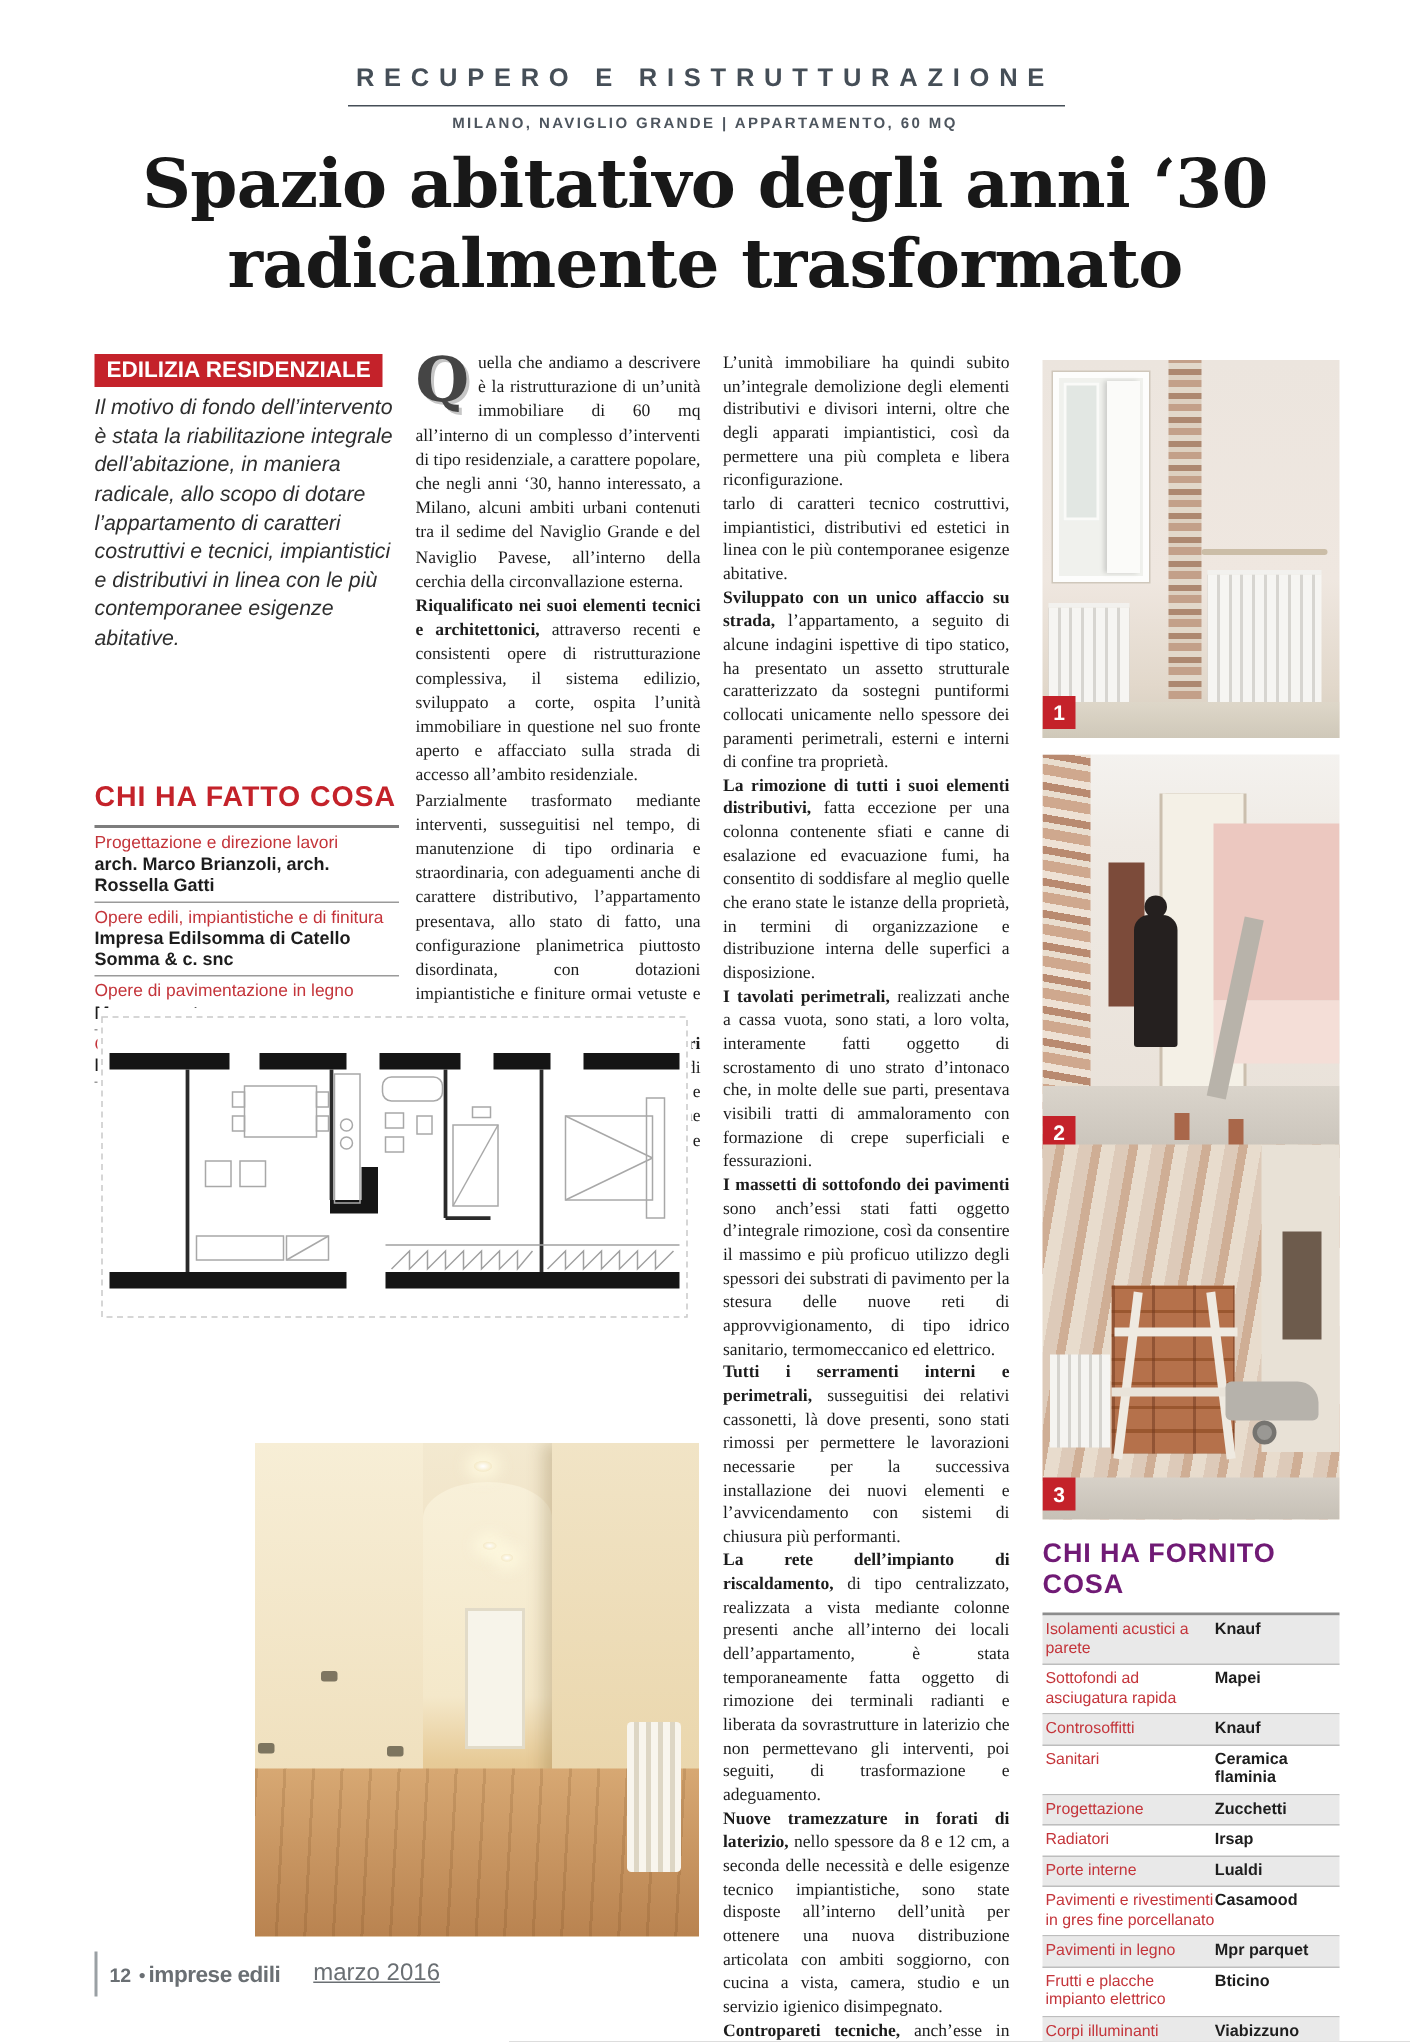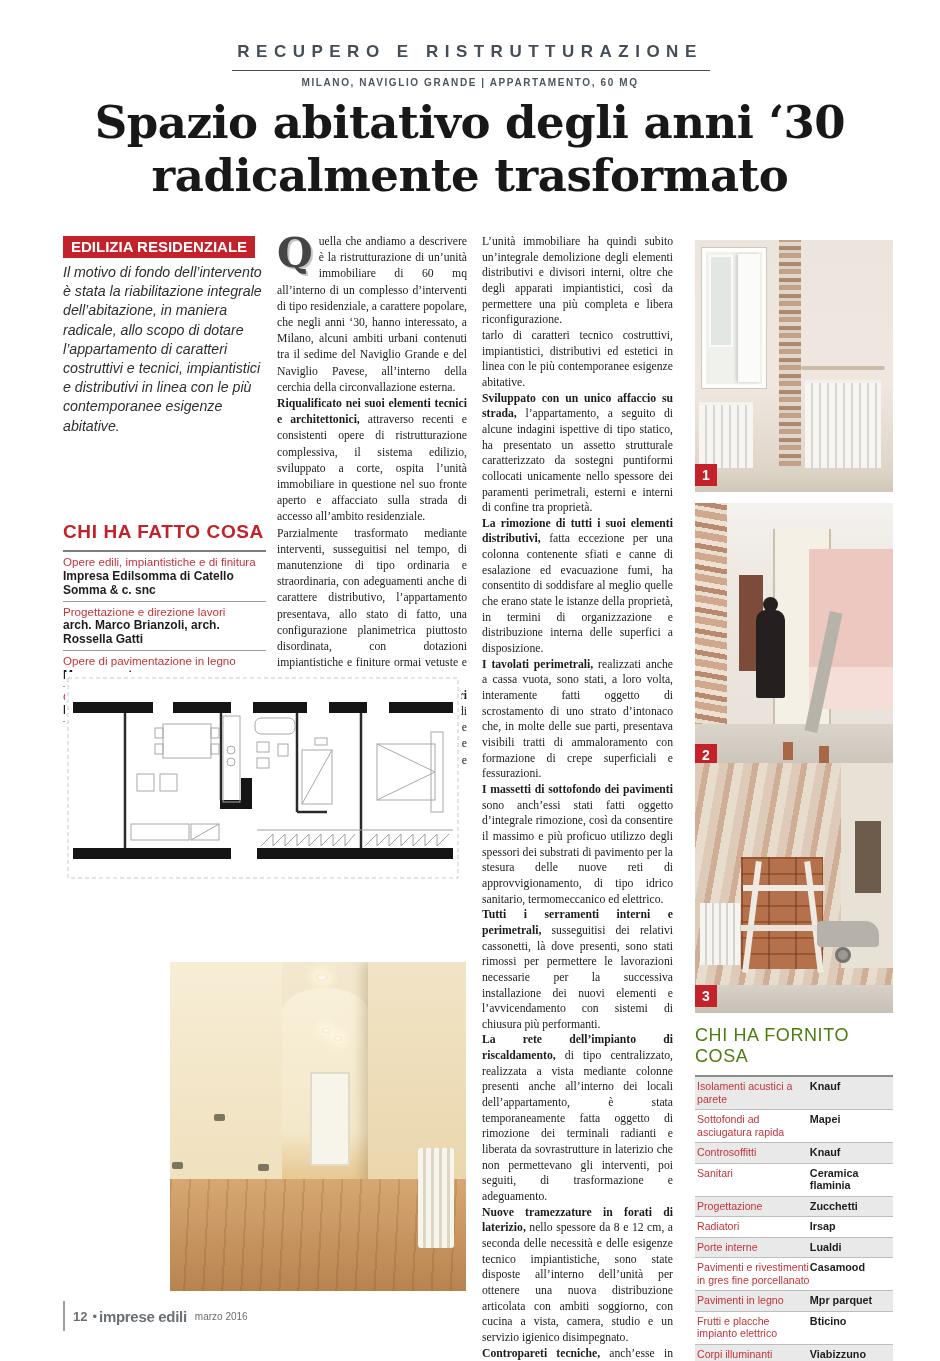--- a/index.html
+++ b/index.html
@@ -118,34 +118,34 @@
   .p3-leg1 { left:54px; top:98px; width:6px; height:112px; background:#efeae1; transform:rotate(7deg); }
   .p3-leg2 { left:116px; top:98px; width:6px; height:112px; background:#efeae1; transform:rotate(-7deg); }
   .p3-bar1 { left:48px; top:122px; width:82px; height:6px; background:#efeae1; }
   .p3-bar2 { left:46px; top:162px; width:86px; height:6px; background:#e9e3d9; }
   .p3-barrow { left:122px; top:158px; width:62px; height:26px; background:#b6b2ab; border-radius:4px 14px 4px 4px; }
   .p3-wheel  { left:140px; top:184px; width:16px; height:16px; border-radius:50%; border:3px solid #767470; background:#9a9894; }
   .p3-floor  { left:0; bottom:0; width:100%; height:28px; background:linear-gradient(180deg,#d7d1c8,#c6c0b6); }
 
   
   .sup-block { top:1025px; left:695px; width:198px; }
-  .sup-heading { color:#4d7c0f; font-weight:normal; font-size:18px; letter-spacing:0.6px; }
+  .sup-heading { color:#701a75; font-weight:bold; font-size:18px; letter-spacing:0.6px; }
   .sup-list { margin-top:8px; border-top:2px solid #8c8c8c; }
   .sup-row { display:flex; border-bottom:1px solid #bdbdbd; padding:3px 0 4px; }
   .sup-row:nth-of-type(odd) { background:#e9e9e9; }
   .sup-label { flex:0 0 58%; color:#c4343a; font-size:10.6px; line-height:12.5px; padding-left:2px; }
   .sup-value { flex:1; color:#1d1d1d; font-weight:bold; font-size:10.8px; line-height:12.5px; }
 
   
   .footer { top:1301px; left:63px; display:flex; align-items:center; color:#6a6f73; }
   .footer-bar { width:2px; height:30px; background:#9aa0a4; margin-right:8px; }
   .f-num { font-weight:bold; font-size:13px; }
   .f-bullet { font-size:13px; margin:0 2px 0 5px; }
   .f-mag { font-weight:bold; font-size:15px; letter-spacing:-0.3px; }
-  .f-issue { font-size:10px; margin-left:8px; }
+  .f-issue { font-size:16px; margin-left:22px;text-decoration:underline; }
 </style>
 </head>
 <body>
 
 <div class="page">
 
   <div class="abs kicker">RECUPERO E RISTRUTTURAZIONE</div>
   <div class="abs kicker-line"></div>
   <div class="abs location">MILANO, NAVIGLIO GRANDE | APPARTAMENTO, 60 MQ</div>
   <h1 class="abs headline">
@@ -154,27 +154,27 @@
   </h1>
 
   <div class="abs badge-edilizia">EDILIZIA RESIDENZIALE</div>
   <div class="abs intro">Il motivo di fondo dell’intervento è stata la riabilitazione integrale dell’abitazione, in maniera radicale, allo scopo di dotare l’appartamento di caratteri costruttivi e tecnici, impiantistici e distributivi in linea con le più contemporanee esigenze abitative.</div>
 
   <div class="abs cf-block">
     <div class="cf-heading">CHI HA FATTO COSA</div>
     <div class="cf-list">
 
         <div class="cf-entry">
+          <div class="cf-role">Progettazione e direzione lavori</div>
+          <div class="cf-name">arch. Marco Brianzoli, arch. Rossella Gatti</div>
+        </div>
+
+        <div class="cf-entry">
           <div class="cf-role">Opere edili, impiantistiche e di finitura</div>
           <div class="cf-name">Impresa Edilsomma di Catello Somma &amp; c. snc</div>
-        </div>
-
-        <div class="cf-entry">
-          <div class="cf-role">Progettazione e direzione lavori</div>
-          <div class="cf-name">arch. Marco Brianzoli, arch. Rossella Gatti</div>
         </div>
 
         <div class="cf-entry">
           <div class="cf-role">Opere di pavimentazione in legno</div>
           <div class="cf-name">Mpr parquet</div>
         </div>
 
         <div class="cf-entry">
           <div class="cf-role">Opere da falegname</div>
           <div class="cf-name">Massimo Chieregato</div>

